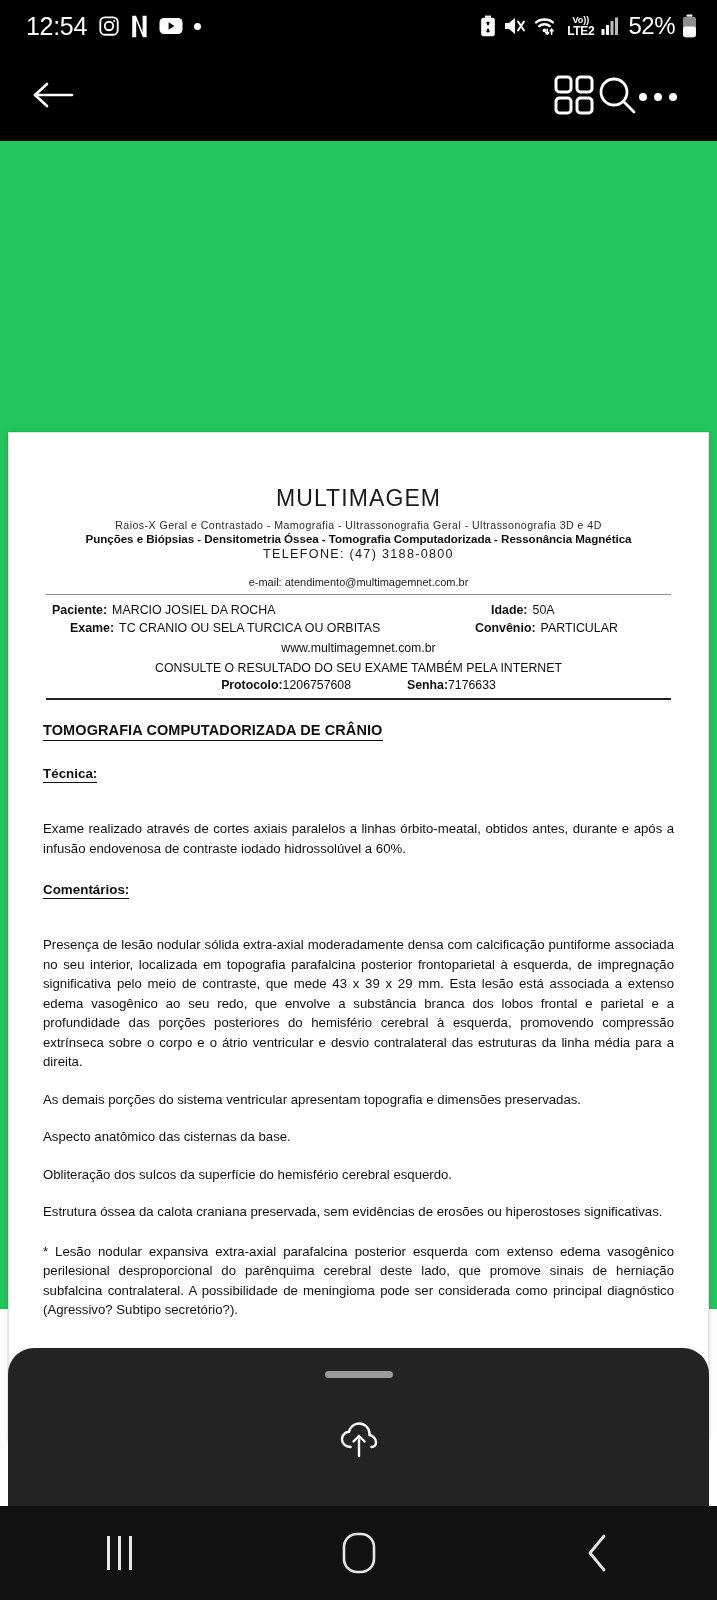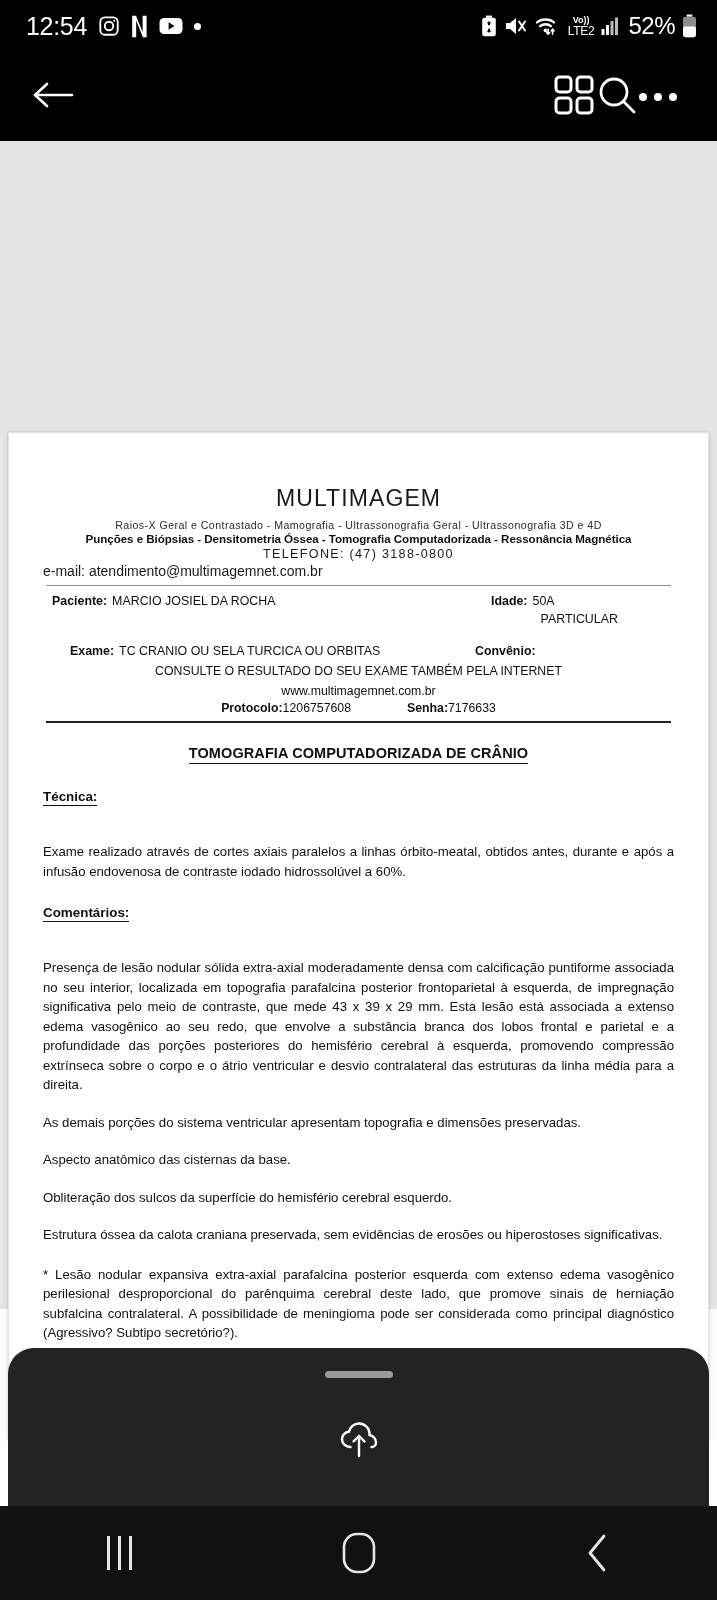--- a/index.html
+++ b/index.html
@@ -30,21 +30,21 @@
     padding: 0 20px 0 26px;
     color: #ffffff;
   }
   .status-left { display: flex; align-items: center; gap: 11px; }
   .status-time { font-size: 25px; letter-spacing: -0.3px; font-weight: 400; }
   .status-right { display: flex; align-items: center; gap: 7px; }
   .sb-icon { display: flex; align-items: center; }
   .battery-pct { font-size: 24px; letter-spacing: -0.5px; margin-left: 2px; }
   .lte-block { display: flex; flex-direction: column; align-items: center; line-height: 1; }
   .lte-vo { font-size: 9px; font-weight: 700; }
-  .lte-txt { font-size: 12px; font-weight: 400; letter-spacing: -0.3px; }
+  .lte-txt { font-size: 12px; font-weight: 700; letter-spacing: -0.3px; }
   .dot-small { width: 7px; height: 7px; border-radius: 50%; background: #fff; display:inline-block; }
 
   
   .app-bar {
     position: absolute;
     top: 52px; left: 0;
     width: 717px;
     height: 89px;
     background: #000000;
     display: flex;
@@ -58,21 +58,21 @@
   .tb-search { margin-right: 56px; }
   .tb-more { margin-right: 40px; display:flex; gap:7px; }
   .tb-more span { width:8px; height:8px; border-radius:50%; background:#fff; display:block; }
 
   
   .viewer {
     position: absolute;
     top: 141px; left: 0;
     width: 717px;
     height: 1168px;
-    background: #e5e5e5;
+    background: #22c55e;
     text-decoration: underline;
   }
 
   
   .page-card {
     position: absolute;
     left: 8px;
     top: 291px;
     width: 701px;
     height: 1008px;
@@ -111,23 +111,23 @@
     white-space: nowrap;
   }
   .lh-phone {
     text-align: center;
     font-size: 12.6px;
     letter-spacing: 1.3px;
     margin-top: 2px;
     color: #1a1a1a;
   }
   .lh-email {
-    text-align: left;
-    font-size: 14px;
-    margin-top: 2px;
+    text-align: center;
+    font-size: 11px;
+    margin-top: 15px;
     color: #1a1a1a;
   }
   .rule {
     border-top: 1.5px solid #8e8e8e;
     margin: 6px 3px 7px 3px;
   }
   .rule-strong {
     border-top: 2.5px solid #222;
     margin: 6px 3px 0 3px;
   }
@@ -139,42 +139,42 @@
     font-size: 12.4px;
     line-height: 17px;
     margin-bottom: 1px;
   }
   .info-left { width: 380px; display: flex; }
   .info-right { flex: 1; display: flex; }
   .lbl { font-weight: 700; white-space: nowrap; }
   .val { margin-left: 5px; white-space: nowrap; }
   .lbl-r { font-weight: 700; white-space: nowrap; }
   .r-ofs-1 { margin-left: 68px; }
-  .r-ofs-2 { margin-left: 52px; margin-top: 32px; }
+  .r-ofs-2 { margin-left: 52px; }
   .r-ofs-3 { margin-left: 13px; }
   .li-p { margin-left: 9px; }
   .li-e { margin-left: 27px; }
   .li-m { margin-left: 11px; }
   .info-center {
     text-align: center;
     font-size: 12.3px;
     line-height: 18px;
     margin-top: 2px;
   }
   .proto-row {
     display: flex;
     justify-content: center;
     gap: 56px;
     font-size: 12.3px;
     margin-top: 1px;
   }
 
   
   .doc-title {
-    text-align: center;
+    text-align: left;
     font-size: 14.5px;
     font-weight: 700;
     letter-spacing: 0.1px;
     margin-top: 22px;
     margin-bottom: 22px;
   }
   .doc-title span {
     border-bottom: 1.5px solid #111;
     padding-bottom: 2px;
   }
@@ -416,22 +416,22 @@
           <div class="info-row">
             <div class="info-left">
               <span class="lbl li-e">Exame:</span>
               <span class="val">TC CRANIO OU SELA TURCICA OU ORBITAS</span>
             </div>
             <div class="info-right">
               <span class="lbl-r r-ofs-2">Convênio:</span>
               <span class="val">PARTICULAR</span>
             </div>
           </div>
+          <div class="info-center">www.multimagemnet.com.br</div>
           <div class="info-center">CONSULTE O RESULTADO DO SEU EXAME TAMBÉM PELA INTERNET</div>
-          <div class="info-center">www.multimagemnet.com.br</div>
           <div class="proto-row">
             <span><b>Protocolo:</b><span>1206757608</span></span>
             <span><b>Senha:</b><span>7176633</span></span>
           </div>
         </div>
 
         <div class="rule-strong"></div>
 
         <div class="doc-title">
           <span>TOMOGRAFIA COMPUTADORIZADA DE CRÂNIO</span>

